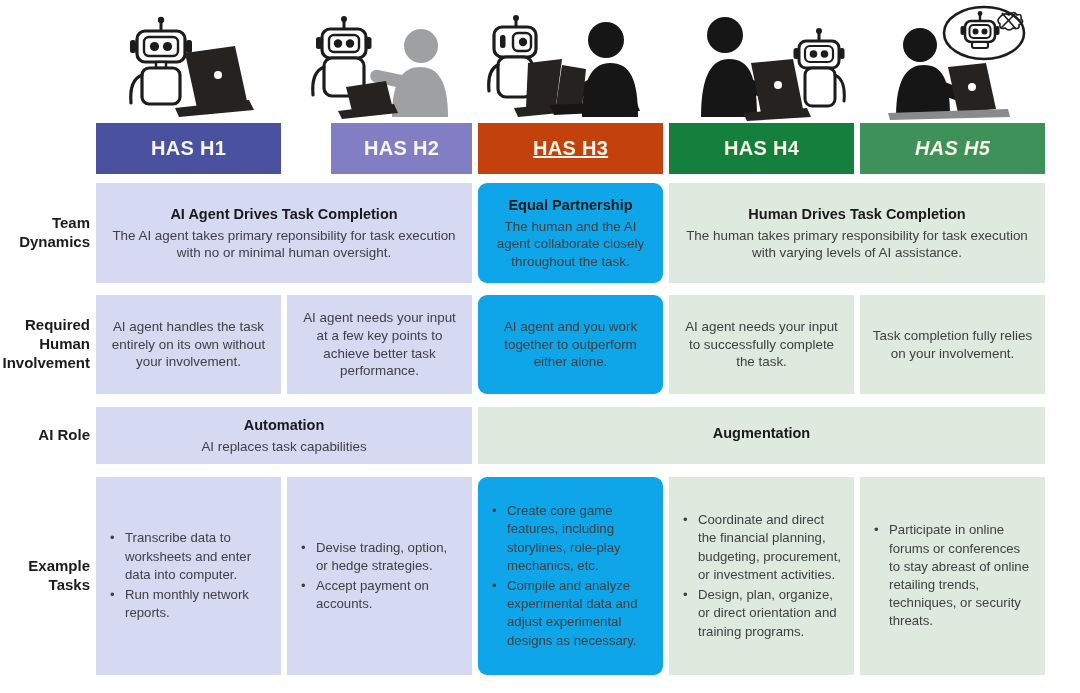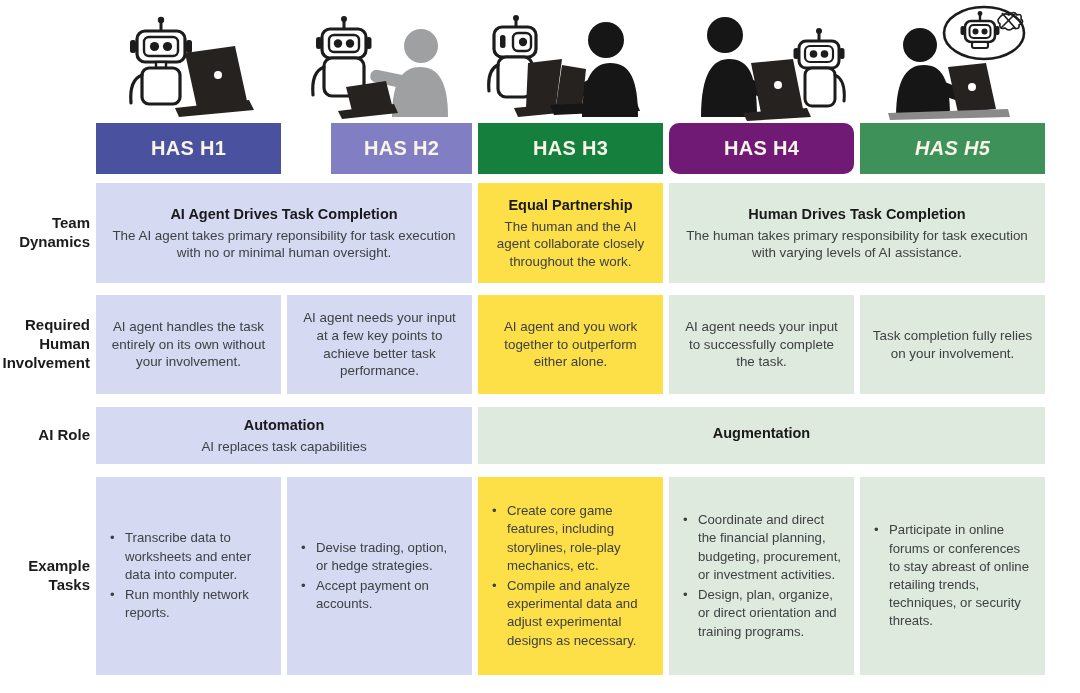--- a/index.html
+++ b/index.html
@@ -33,21 +33,21 @@
     display:flex;align-items:center;justify-content:flex-end;
     text-align:right;font-weight:bold;color:#1b1b1b;font-size:15px;line-height:1.25;
   }
   .cell{
     display:flex;flex-direction:column;align-items:center;justify-content:center;
     text-align:center;padding:6px 12px;box-sizing:border-box;
   }
   .span2{grid-column:span 2;}
   .span3{grid-column:span 3;}
   .bg-purple{background:#d5daf2;}
-  .bg-lime{background:#fde047;}
+  .bg-lime{background:#0ea5e9;border-radius:9px;}
   .bg-sage{background:#deeadd;}
   .cell-title{font-weight:bold;color:#191919;font-size:14.5px;margin-bottom:4px;line-height:1.25;}
   .cell-body{font-size:13.4px;line-height:1.3;color:#3f4043;}
   .row-rhi .cell-body{font-size:13.4px;line-height:1.32;}
   .tasks-cell{align-items:stretch;text-align:left;padding:10px 12px 10px 14px;}
   .bullet{display:flex;font-size:13.2px;line-height:1.38;color:#3f4043;margin:1px 0;}
   .bullet .marker{width:15px;flex:0 0 15px;}
   .bullet .btxt{flex:1;}
 </style>
 </head>
@@ -155,34 +155,34 @@
         <circle cx="104" cy="82" r="4" fill="#fff"></circle>
         <polygon points="20,108 140,104 142,112 22,115" fill="#8a8a8a"></polygon>
       </svg>
     </div>
   </div>
 
   <div class="band header-band">
     <div></div>
     <div class="col-header" style="background: rgb(74, 82, 159);">HAS H1</div>
     <div class="col-header" style="background: rgb(130, 126, 195); margin-left: 44px;">HAS H2</div>
-    <div class="col-header" style="background: #15803d;">HAS H3</div>
-    <div class="col-header" style="background: #701a75; border-radius: 10px;">HAS H4</div>
+    <div class="col-header" style="background: #c2410c; text-decoration: underline;">HAS H3</div>
+    <div class="col-header" style="background: #15803d;">HAS H4</div>
     <div class="col-header" style="background: rgb(62, 145, 89); font-style: italic;">HAS H5</div>
   </div>
 
   <div class="band row-td">
     <div class="row-label">Team Dynamics</div>
     <div class="cell bg-purple span2">
       <div class="cell-title">AI Agent Drives Task Completion</div>
       <div class="cell-body">The AI agent takes primary reponsibility for task execution with no or minimal human oversight.</div>
     </div>
     <div class="cell bg-lime">
       <div class="cell-title">Equal Partnership</div>
-      <div class="cell-body">The human and the AI agent collaborate closely throughout the work.</div>
+      <div class="cell-body">The human and the AI agent collaborate closely throughout the task.</div>
     </div>
     <div class="cell bg-sage span2">
       <div class="cell-title">Human Drives Task Completion</div>
       <div class="cell-body">The human takes primary responsibility for task execution with varying levels of AI assistance.</div>
     </div>
   </div>
 
   <div class="band row-rhi">
     <div class="row-label">Required Human Involvement</div>
     <div class="cell bg-purple">

